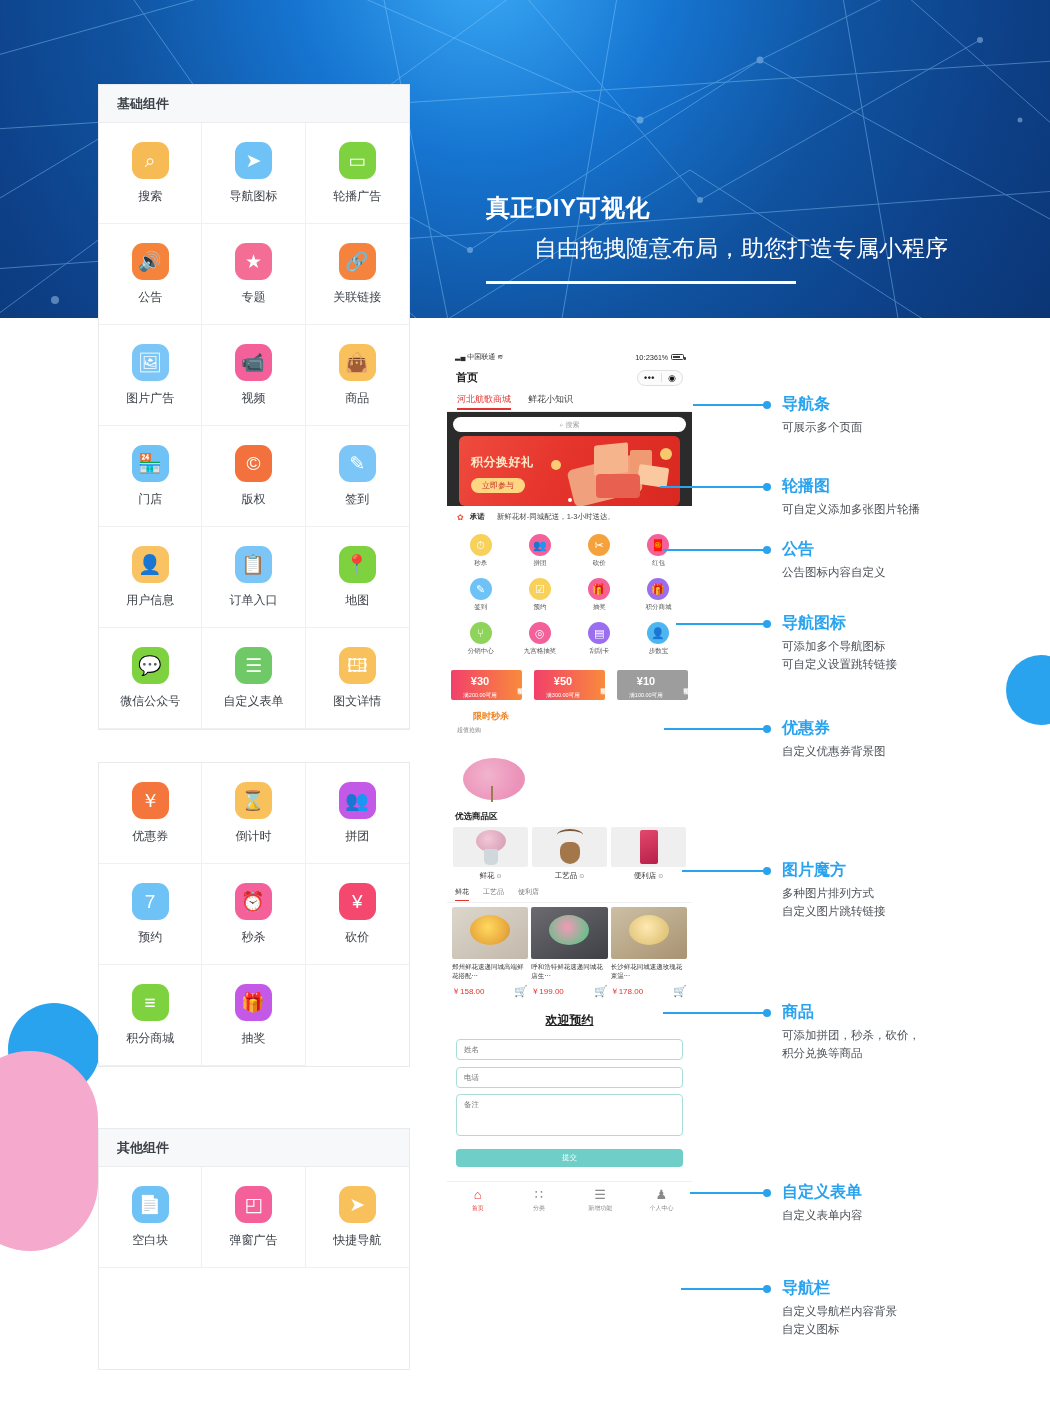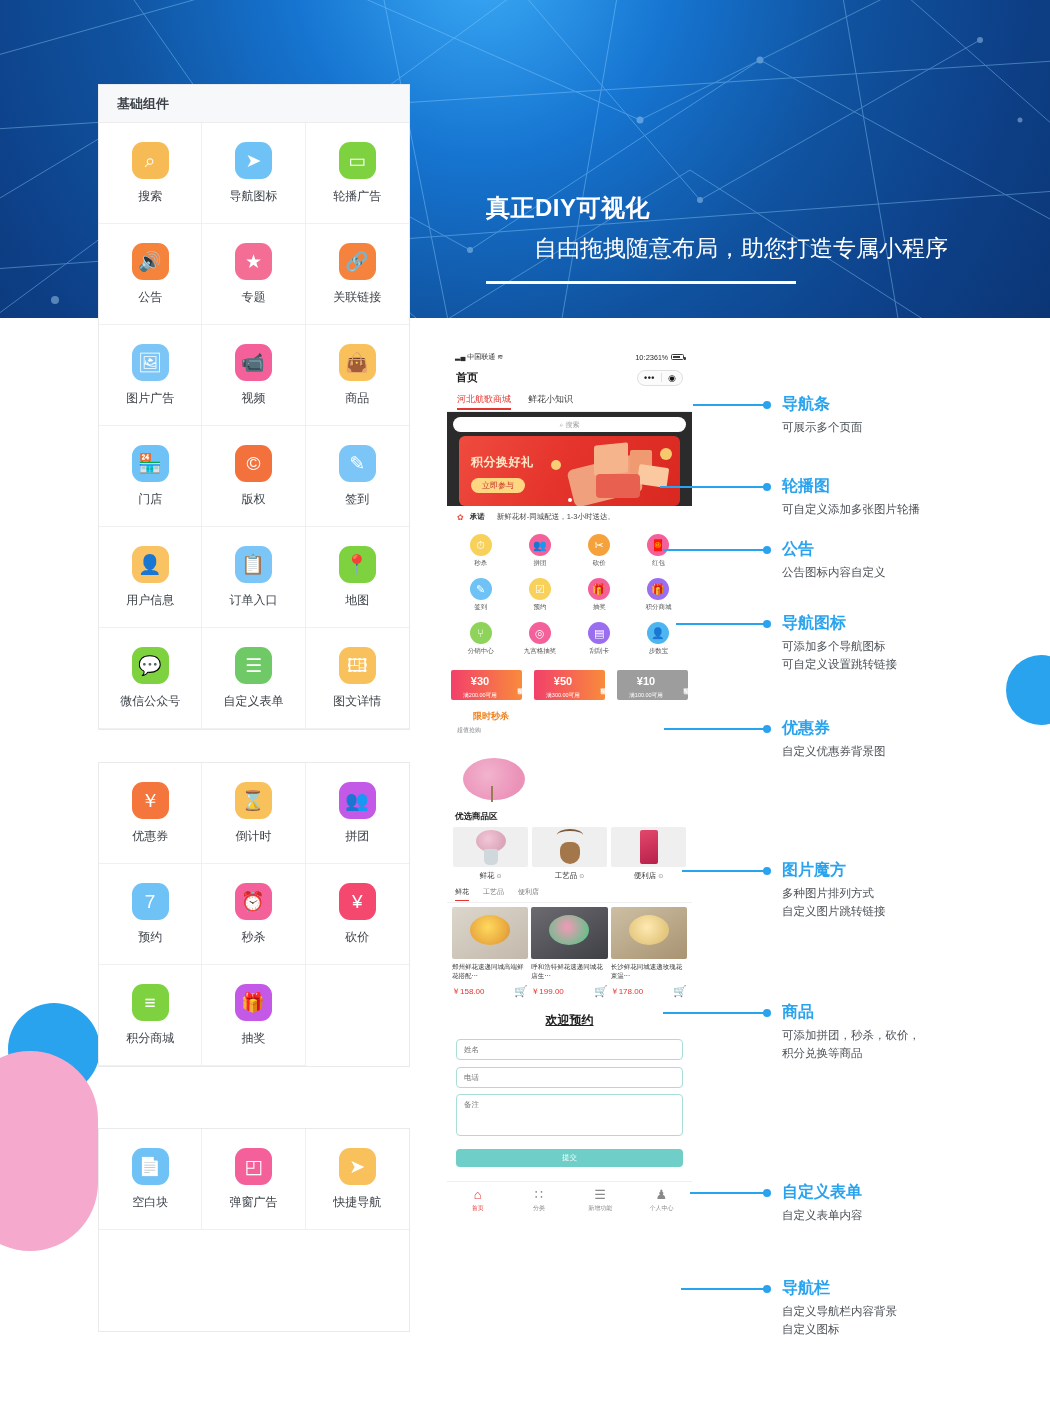--- a/index.html
+++ b/index.html
@@ -427,20 +427,21 @@
       </div>
       <div class="pal-cell">
         <div class="pal-ico" style="background: rgb(195, 89, 230);">🎁</div>
         <div class="pal-lbl">抽奖</div>
       </div>
       <div class="pal-cell empty"></div>
     </div>
 </div>
 
 <div class="palette" id="palette-other">
+  <div class="pal-head">其他组件</div>
   <div class="pal-grid">
       <div class="pal-cell">
         <div class="pal-ico" style="background: rgb(110, 194, 245);">📄</div>
         <div class="pal-lbl">空白块</div>
       </div>
       <div class="pal-cell">
         <div class="pal-ico" style="background: rgb(244, 96, 154);">◰</div>
         <div class="pal-lbl">弹窗广告</div>
       </div>
       <div class="pal-cell">

